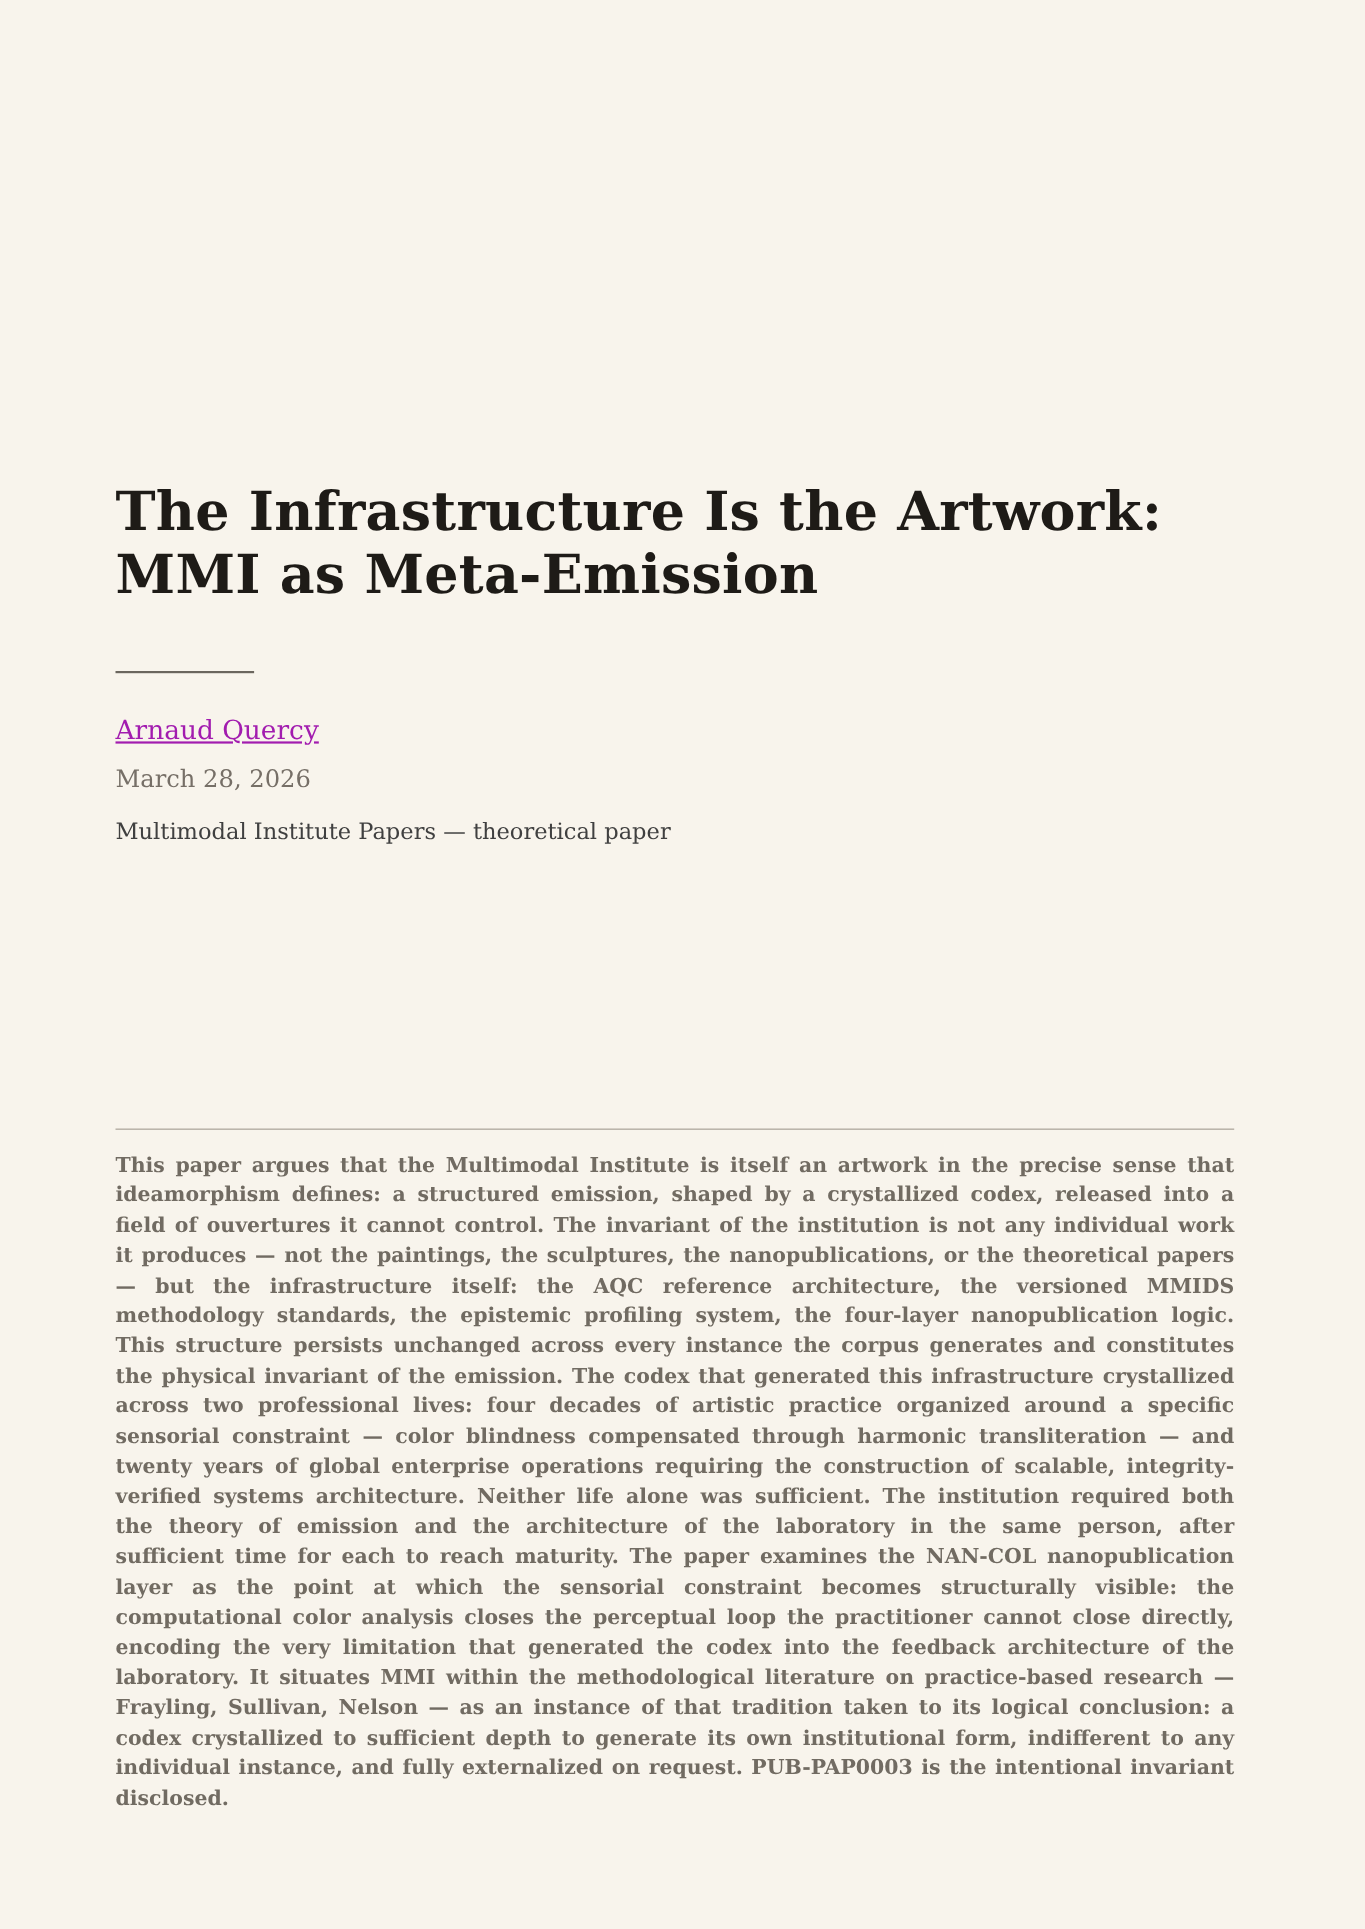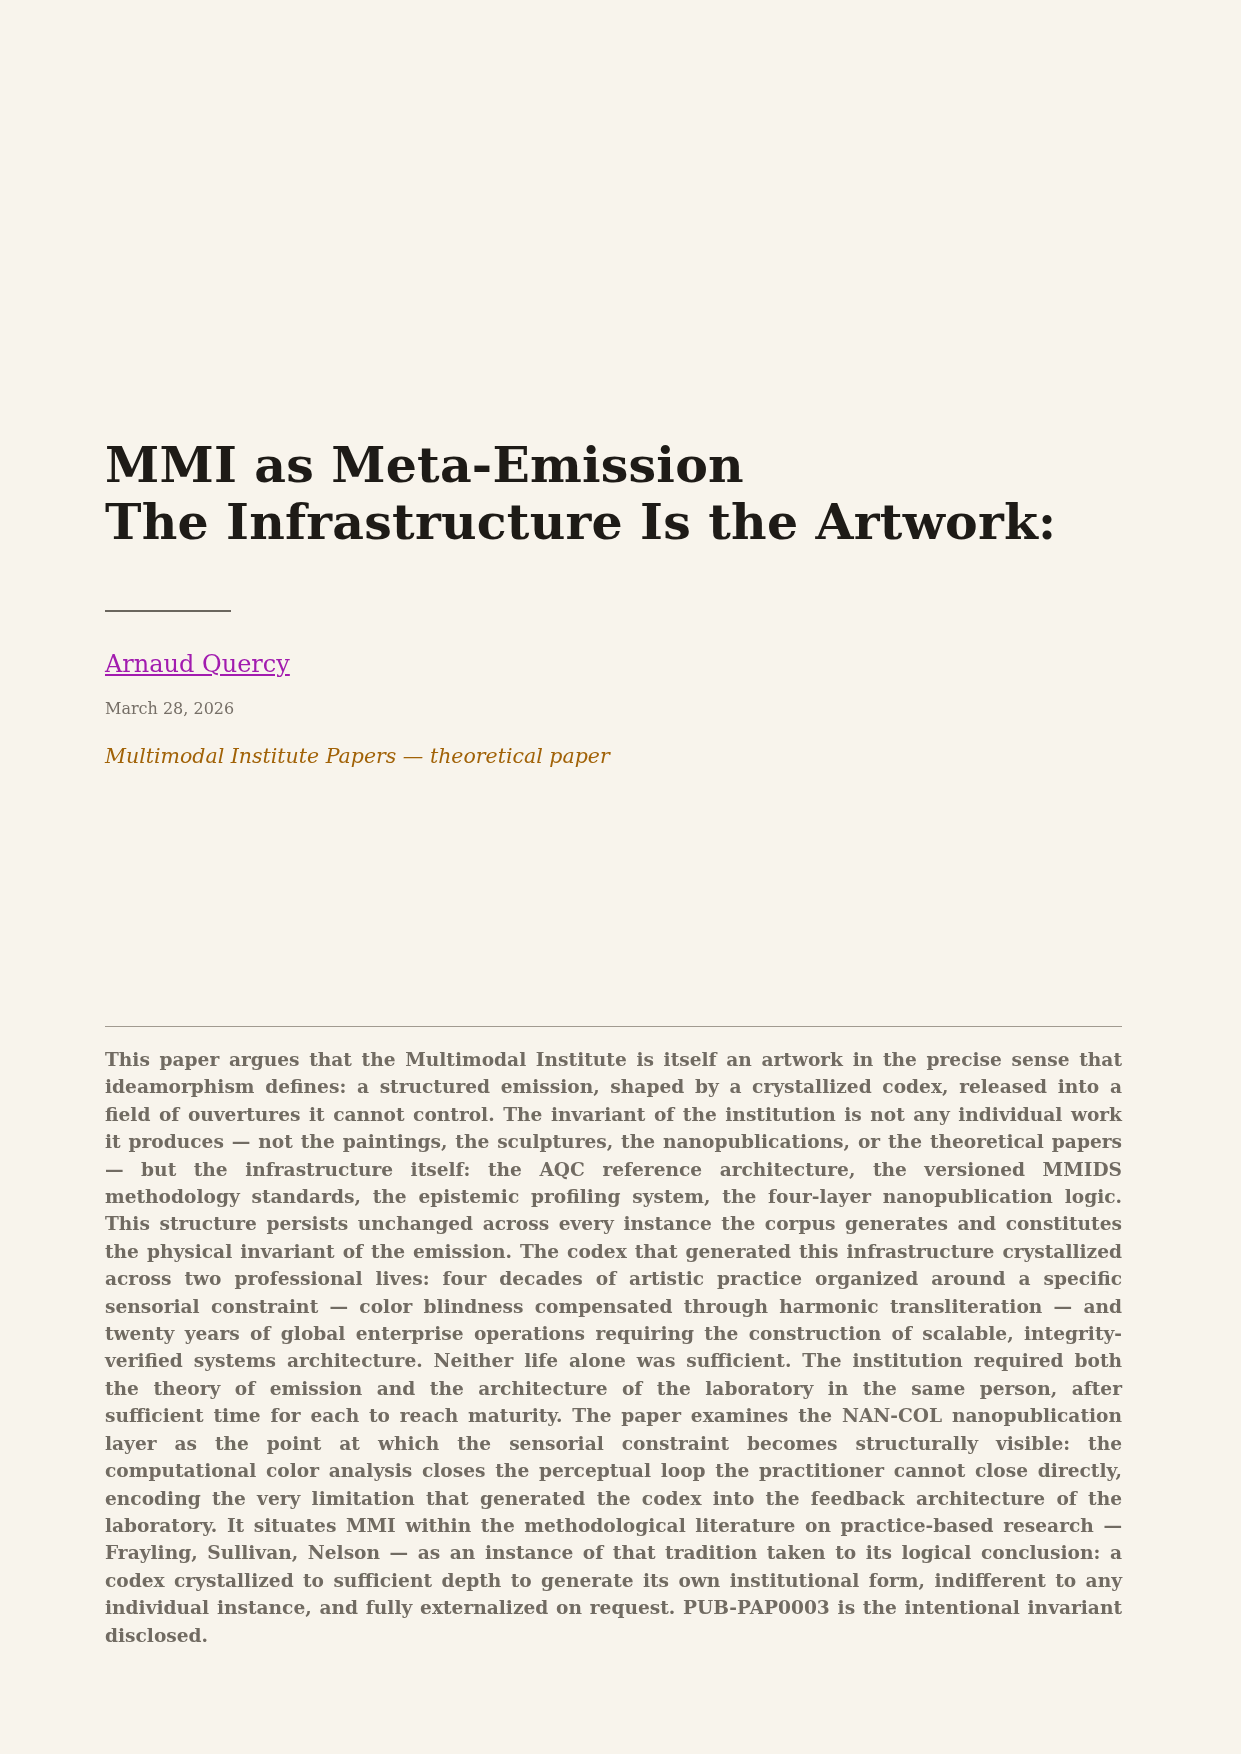--- a/index.html
+++ b/index.html
@@ -46,32 +46,31 @@
     left: 0;
     font-size: 24px;
     line-height: 32px;
     color: #a21caf;
     text-decoration: underline;
   }
   .paper-date {
     position: absolute;
     top: 695px;
     left: 0;
-    font-size: 16px;
+    font-size: 22px;
     line-height: 28px;
     color: #766f67;
   }
   .paper-series {
     position: absolute;
     top: 743px;
     left: 0;
     font-size: 20.5px;
     line-height: 27px;
-    font-style: italic;
-    color: #a16207;
+    color: #404040;
   }
   .abstract-divider {
     position: absolute;
     top: 1026px;
     left: 0;
     width: 100%;
     height: 1px;
     background: #a19a90;
   }
   .abstract-text {
@@ -89,22 +88,22 @@
     -webkit-hyphens: auto;
   }
 </style>
 </head>
 <body>
 
 <div class="page">
   <div class="content">
 
     <h1 class="paper-title">
+      <span class="title-line">The Infrastructure Is the Artwork:</span>
       <span class="title-line">MMI as Meta-Emission</span>
-      <span class="title-line">The Infrastructure Is the Artwork:</span>
     </h1>
 
     <div class="title-rule"></div>
 
     <div class="author-name">Arnaud Quercy</div>
 
     <div class="paper-date">March 28, 2026</div>
 
     <div class="paper-series">Multimodal Institute Papers — theoretical paper</div>
 

